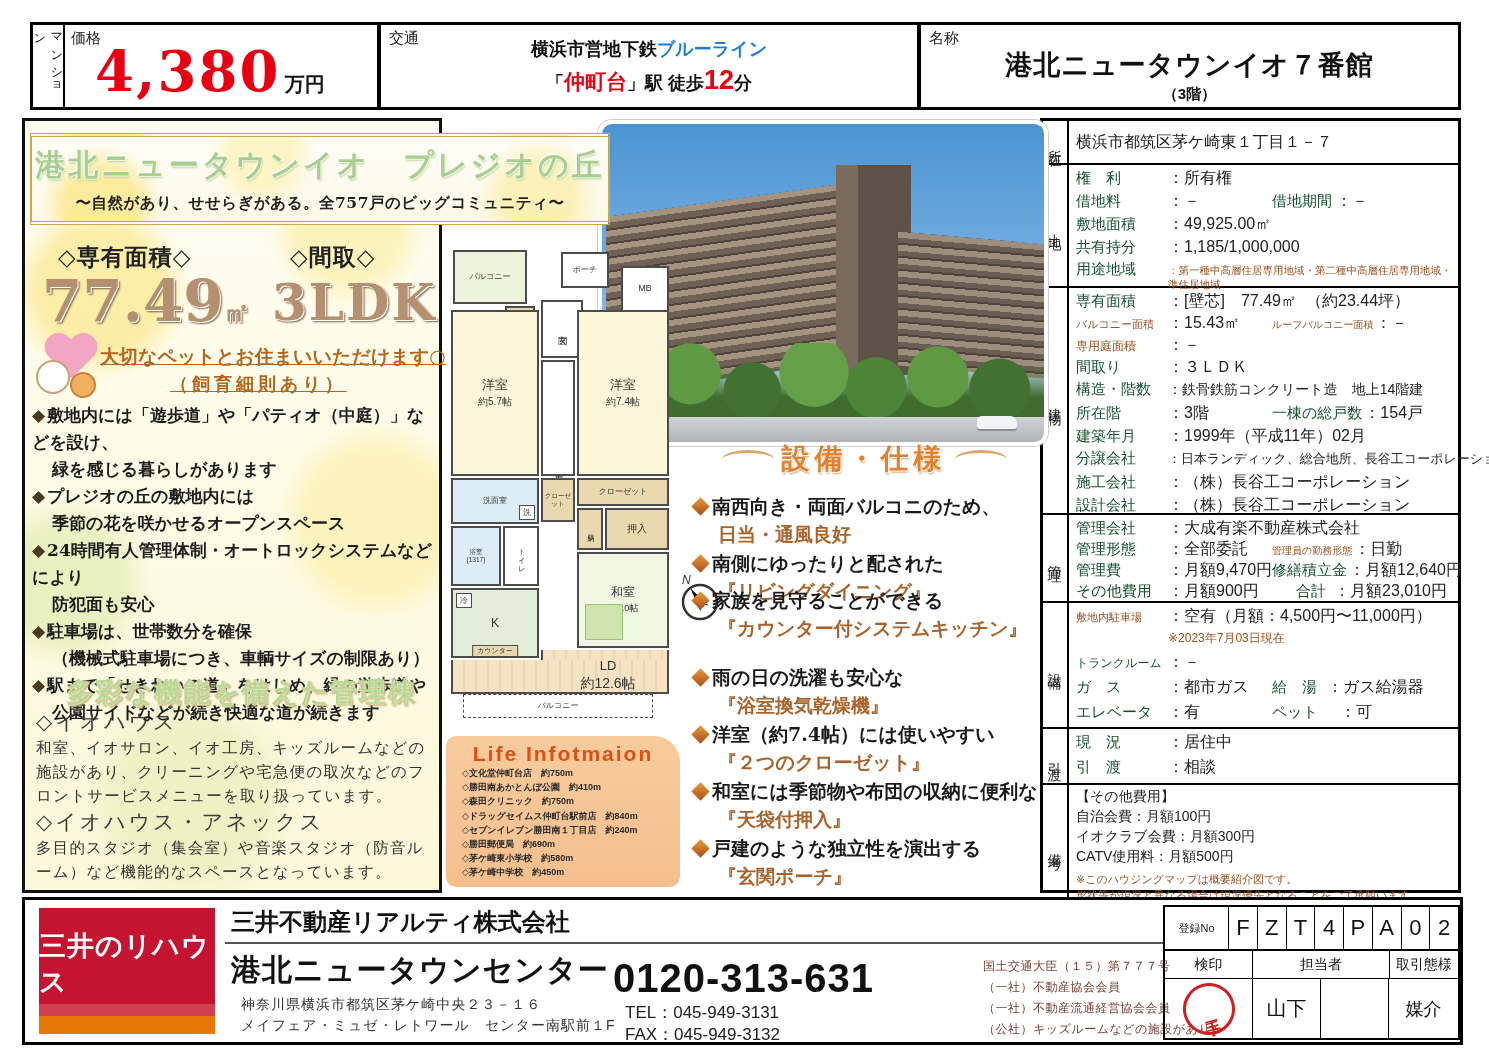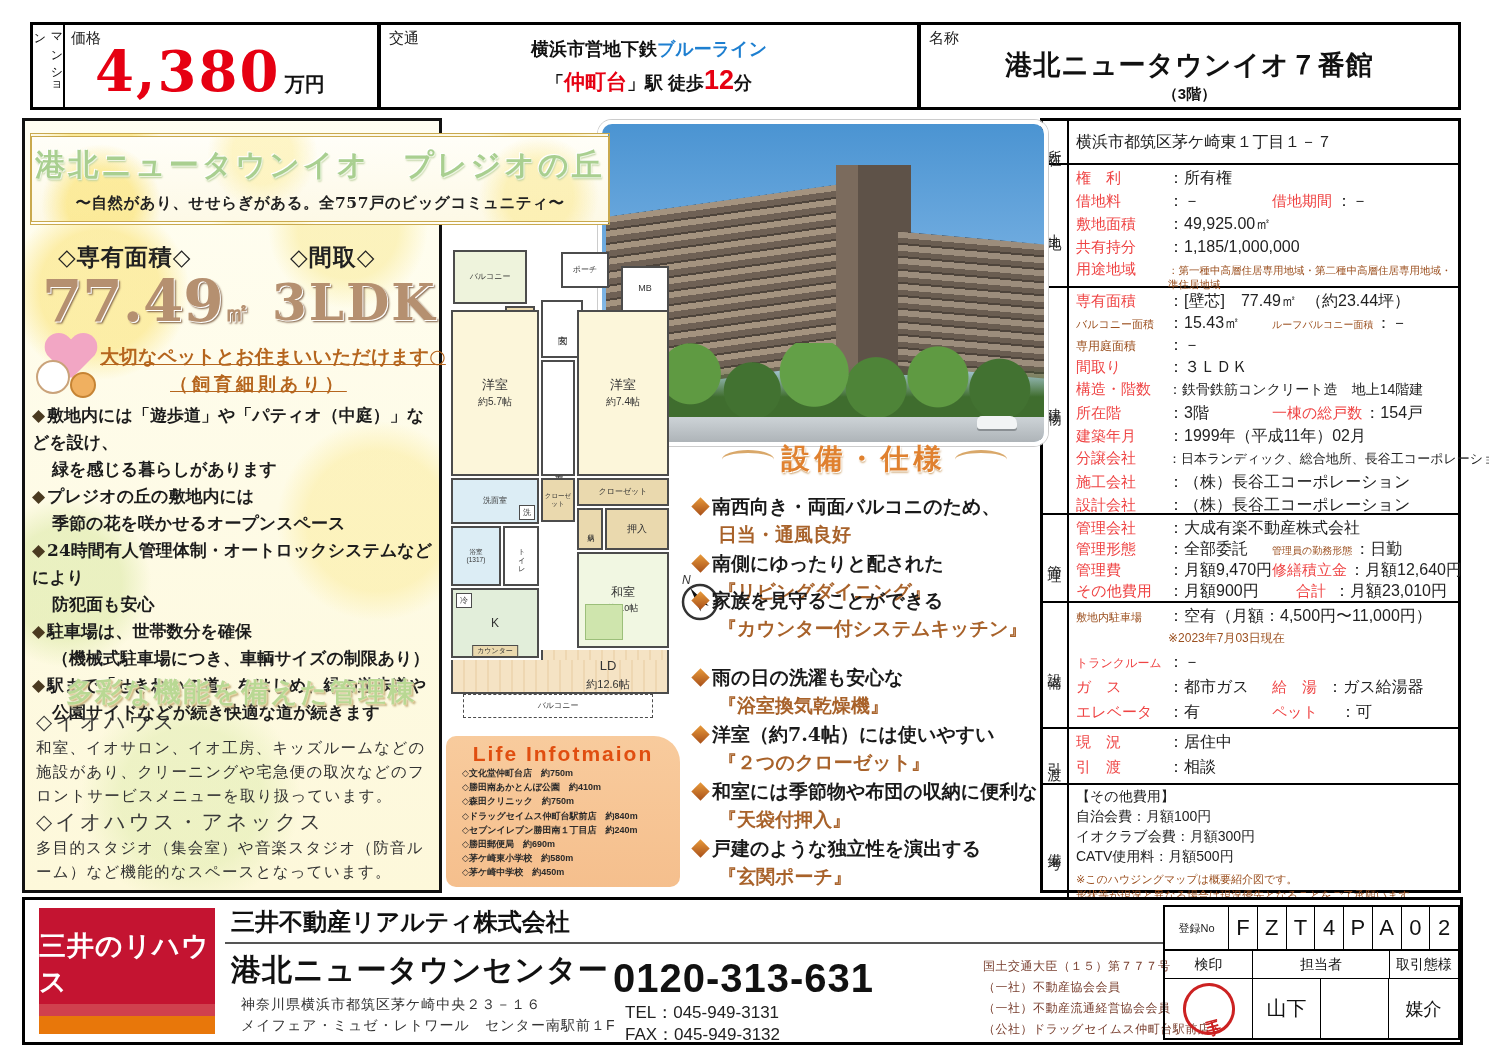--- a/index.html
+++ b/index.html
@@ -116,21 +116,21 @@
   .life-item{font-size:9px;color:#2a2a2a;line-height:14.2px;padding-left:16px;font-weight:bold;}
   
   #rtable{left:1040px;top:118px;width:421px;height:775px;border:3px solid #000;background:#fff;
     box-sizing:border-box;display:flex;flex-direction:column;}
   .sect{display:flex;border-bottom:2px solid #000;box-sizing:border-box;}
   .sect:last-child{border-bottom:none;}
   .sect-label{width:24px;flex:none;border-right:2px solid #000;display:flex;align-items:center;justify-content:center;
     writing-mode:vertical-rl;text-orientation:upright;font-size:14px;letter-spacing:4px;color:#222;}
   .sect-body{flex:1;padding:3px 6px 2px 7px;position:relative;}
   .trow{position:relative;display:flex;align-items:baseline;}
-  .tk{flex:none;width:92px;font-size:15px;color:#ef4444;}
+  .tk{flex:none;width:92px;font-size:15px;color:#14532d;}
   .tv{font-size:16px;color:#222;white-space:nowrap;}
   .pair2{position:absolute;left:196px;top:0;display:flex;align-items:baseline;}
   .small-brown{color:#9b4f1e;}
   
   #footer{left:22px;top:897px;width:1441px;height:148px;border:3px solid #000;box-sizing:border-box;background:#fff;}
   #logo{position:absolute;left:14px;top:8px;width:176px;height:126px;
     background:linear-gradient(180deg,#c41431 0 76%,#d0404e 76% 86%,#e8770a 86% 100%);
     display:flex;align-items:center;justify-content:center;}
   .logo-text{color:#fff;font-size:27px;font-weight:bold;letter-spacing:1px;margin-top:-14px;}
   .company{position:absolute;left:206px;top:6px;font-size:24px;font-weight:bold;}
@@ -289,21 +289,21 @@
       <span class="rl" style="font-size:12px;">K</span>
       <span style="position:absolute;left:50%;transform:translateX(-50%);bottom:-1px;font-size:7px;background:#ead9ae;border:1px solid #4c4c4c;padding:0 4px;white-space:nowrap;">カウンター</span>
       </div>
     <div class="room" style="left:134px;top:304px;width:92px;height:96px;background:#f1f7e2;">
       <span style="position:absolute;left:6px;bottom:6px;width:36px;height:34px;background:#cfe5ad;border:1px solid #9cbf7a;"></span>
       <span class="rl" style="font-size:12px;"><span>和室</span><br><span style="font-size:9px;">約6.0帖</span></span>
       </div>
     <div class="room ld-bg" style="left:98px;top:402px;width:128px;height:44px;border-top:none;"></div>
     <div class="room ld-bg" style="left:8px;top:412px;width:218px;height:34px;border-top:none;"></div>
     <div class="abs" style="left:120px;top:408px;width:90px;text-align:center;color:#333;z-index:2;">
-      <span style="font-size:13px;">LD</span><br><span style="font-size:11px;">約12.6帖</span></div>
+      <span style="font-size:13px;">LD</span><br><span style="font-size:14px;">約12.6帖</span></div>
     <div class="room" style="left:20px;top:446px;width:190px;height:24px;background:#fff;border-style:dashed;border-width:1px;">
         <span class="rl" style="font-size:8px;">バルコニー</span>
       </div>
   </div>
 
   <svg class="abs" style="left:676px;top:570px;" width="48" height="56" viewBox="0 0 48 56">
     <text x="6" y="14" font-size="12" font-style="italic" fill="#333">N</text>
     <circle cx="24" cy="32" r="17" fill="none" stroke="#333" stroke-width="2.5"></circle>
     <g transform="rotate(-35 24 32)">
       <polygon points="24,15 29,40 24,34 19,40" fill="#111"></polygon>
@@ -564,21 +564,21 @@
     <div class="company-rule"></div>
     <div class="center-name">港北ニュータウンセンター</div>
     <div class="addr" style="top:96px;">神奈川県横浜市都筑区茅ケ崎中央２３－１６</div>
     <div class="addr" style="top:117px;">メイフェア・ミュゼ・レトワール　センター南駅前１F</div>
     <div class="phone">0120-313-631</div>
     <div class="telfax" style="top:101px;">TEL：045-949-3131</div>
     <div class="telfax" style="top:123px;">FAX：045-949-3132</div>
     <div class="license" style="top:58px;">国土交通大臣（１５）第７７７号</div>
     <div class="license" style="top:79px;">（一社）不動産協会会員</div>
     <div class="license" style="top:100px;">（一社）不動産流通経営協会会員</div>
-    <div class="license" style="top:121px;">（公社）ドラッグセイムス仲町台駅前店</div>
+    <div class="license" style="top:121px;">（公社）キッズルームなどの施設があり</div>
 
     <div id="reggrid">
       <div class="regrow1">
         <div class="regno">登録No</div>
         <div class="regcell">F</div>
         <div class="regcell">Z</div>
         <div class="regcell">T</div>
         <div class="regcell">4</div>
         <div class="regcell">P</div>
         <div class="regcell">A</div>

